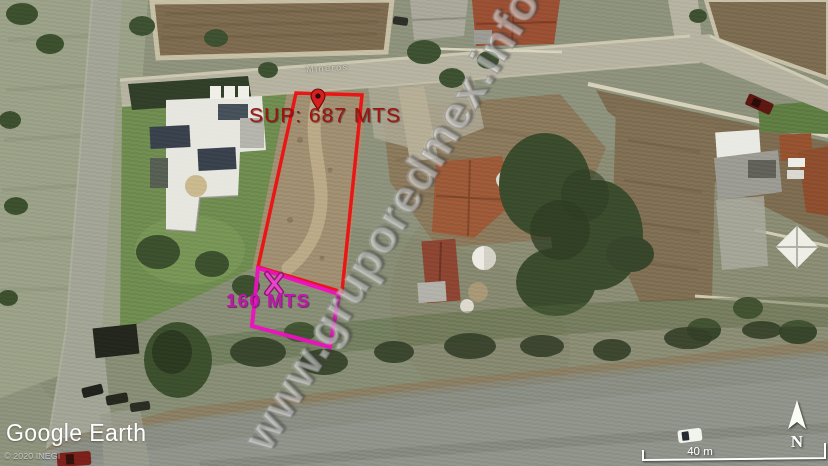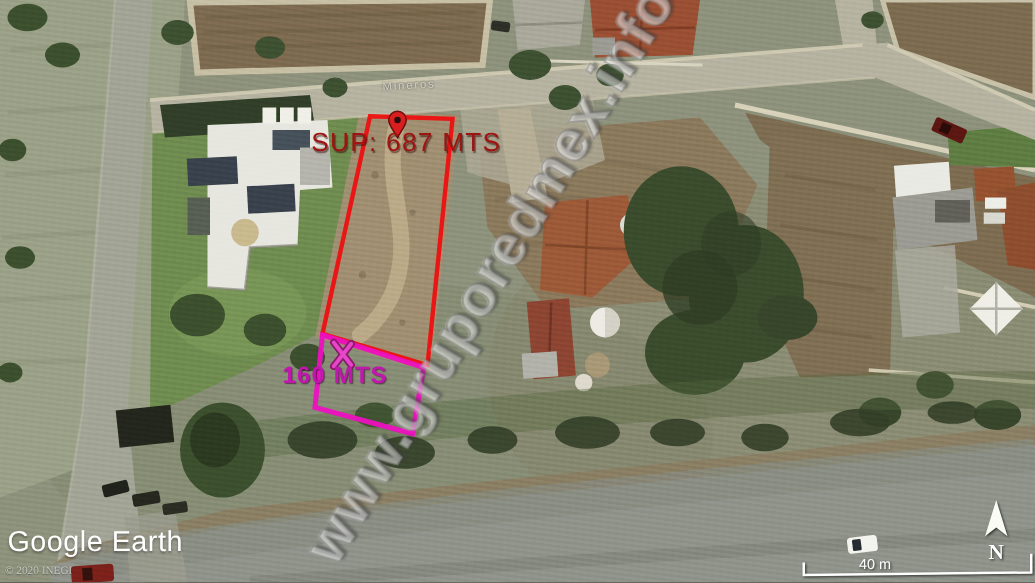--- a/index.html
+++ b/index.html
@@ -30,21 +30,20 @@
     text-shadow:3px 2px 2px rgba(60,60,60,.45), -1px -1px 1px rgba(255,255,255,.25);
     transform-origin:0 100%;transform:rotate(-59deg);
   }
   #google-earth-logo{
     left:6px;top:420px;font-size:23px;color:#ffffff;letter-spacing:.4px;
     text-shadow:0 1px 2px rgba(0,0,0,.35);
   }
   #copyright{
     left:4px;top:451px;font-size:9px;color:rgba(255,255,255,.55);
     text-shadow:0 1px 1px rgba(0,0,0,.4);
-    font-family:Liberation Serif, serif;
   }
   .grain{
     position:absolute;inset:0;pointer-events:none;
     background-image:repeating-linear-gradient(7deg,
       rgba(255,255,255,.030) 0 2px, rgba(0,0,0,.030) 2px 4px);
     mix-blend-mode:overlay;
   }
   .shadowed{filter:drop-shadow(1px 1px 1px rgba(0,0,0,.65));}
 </style>
 </head>

